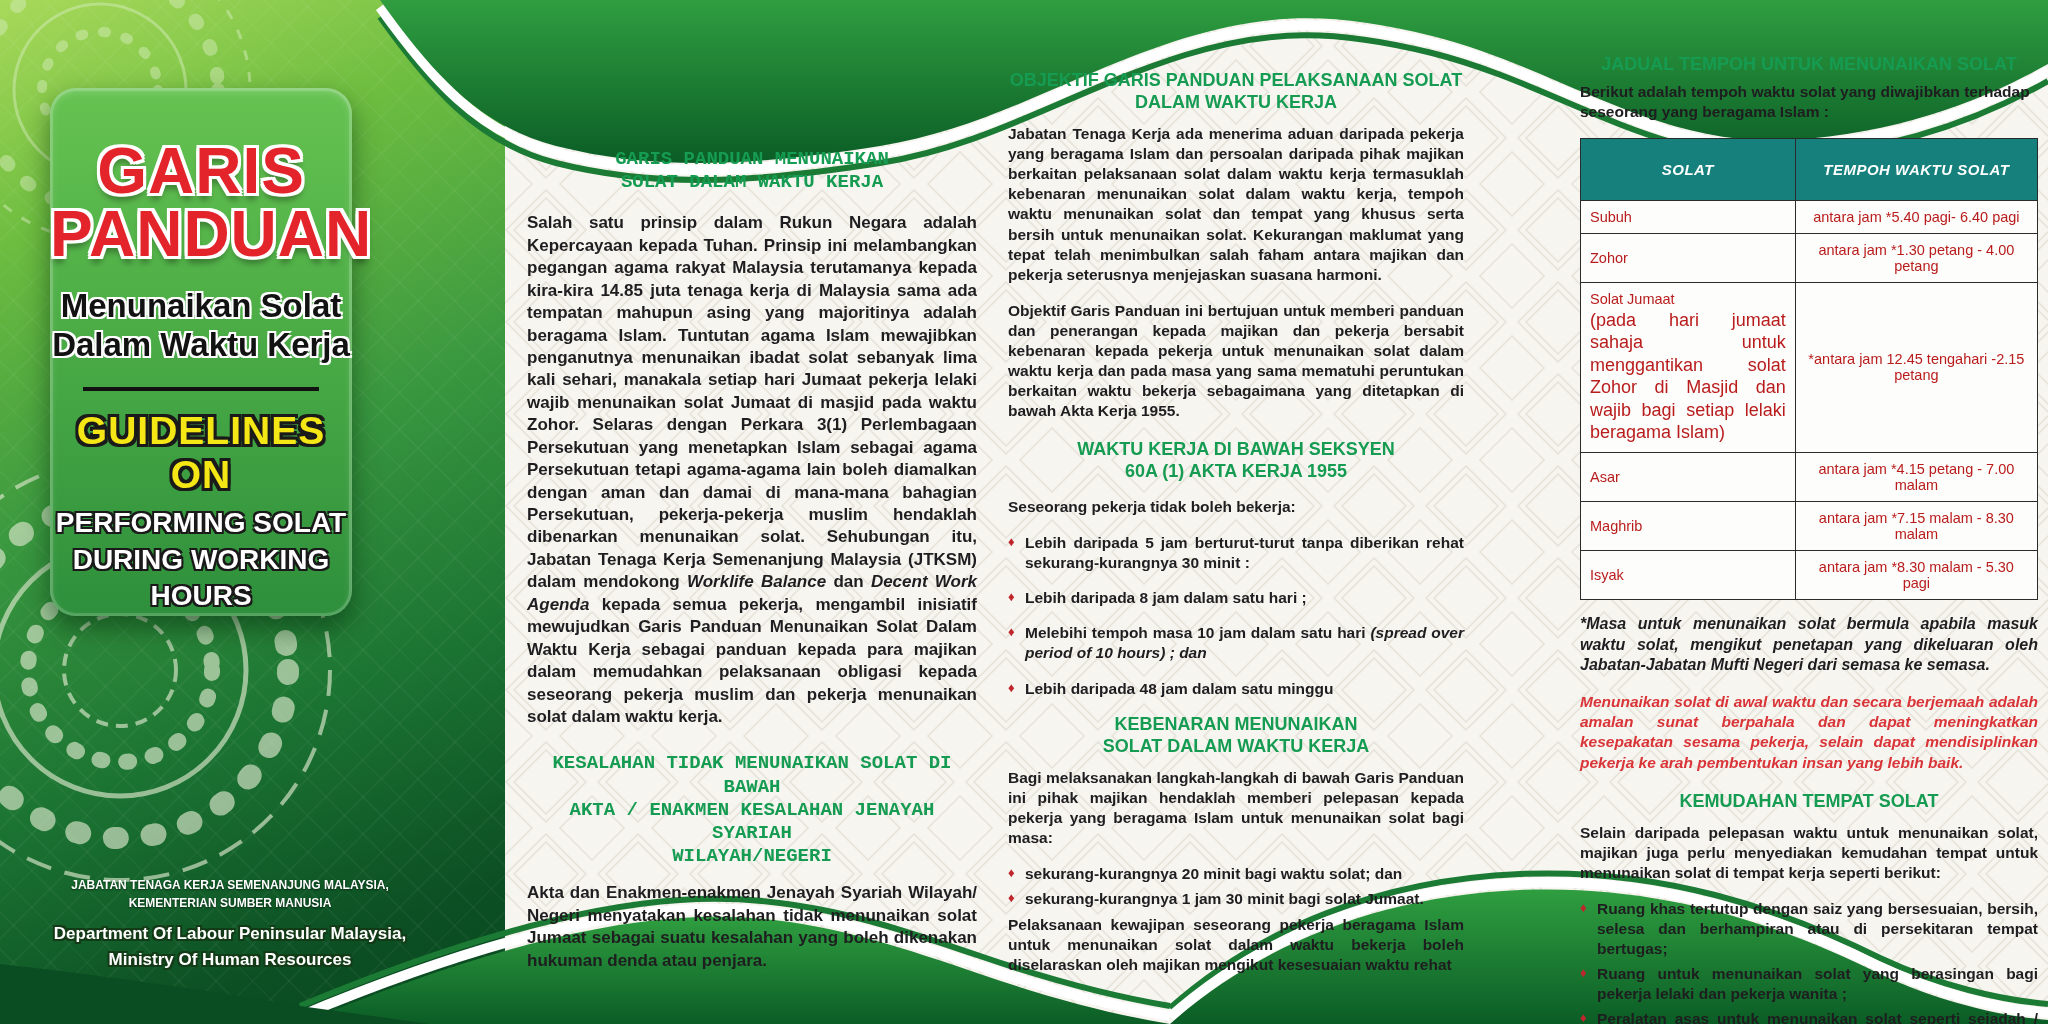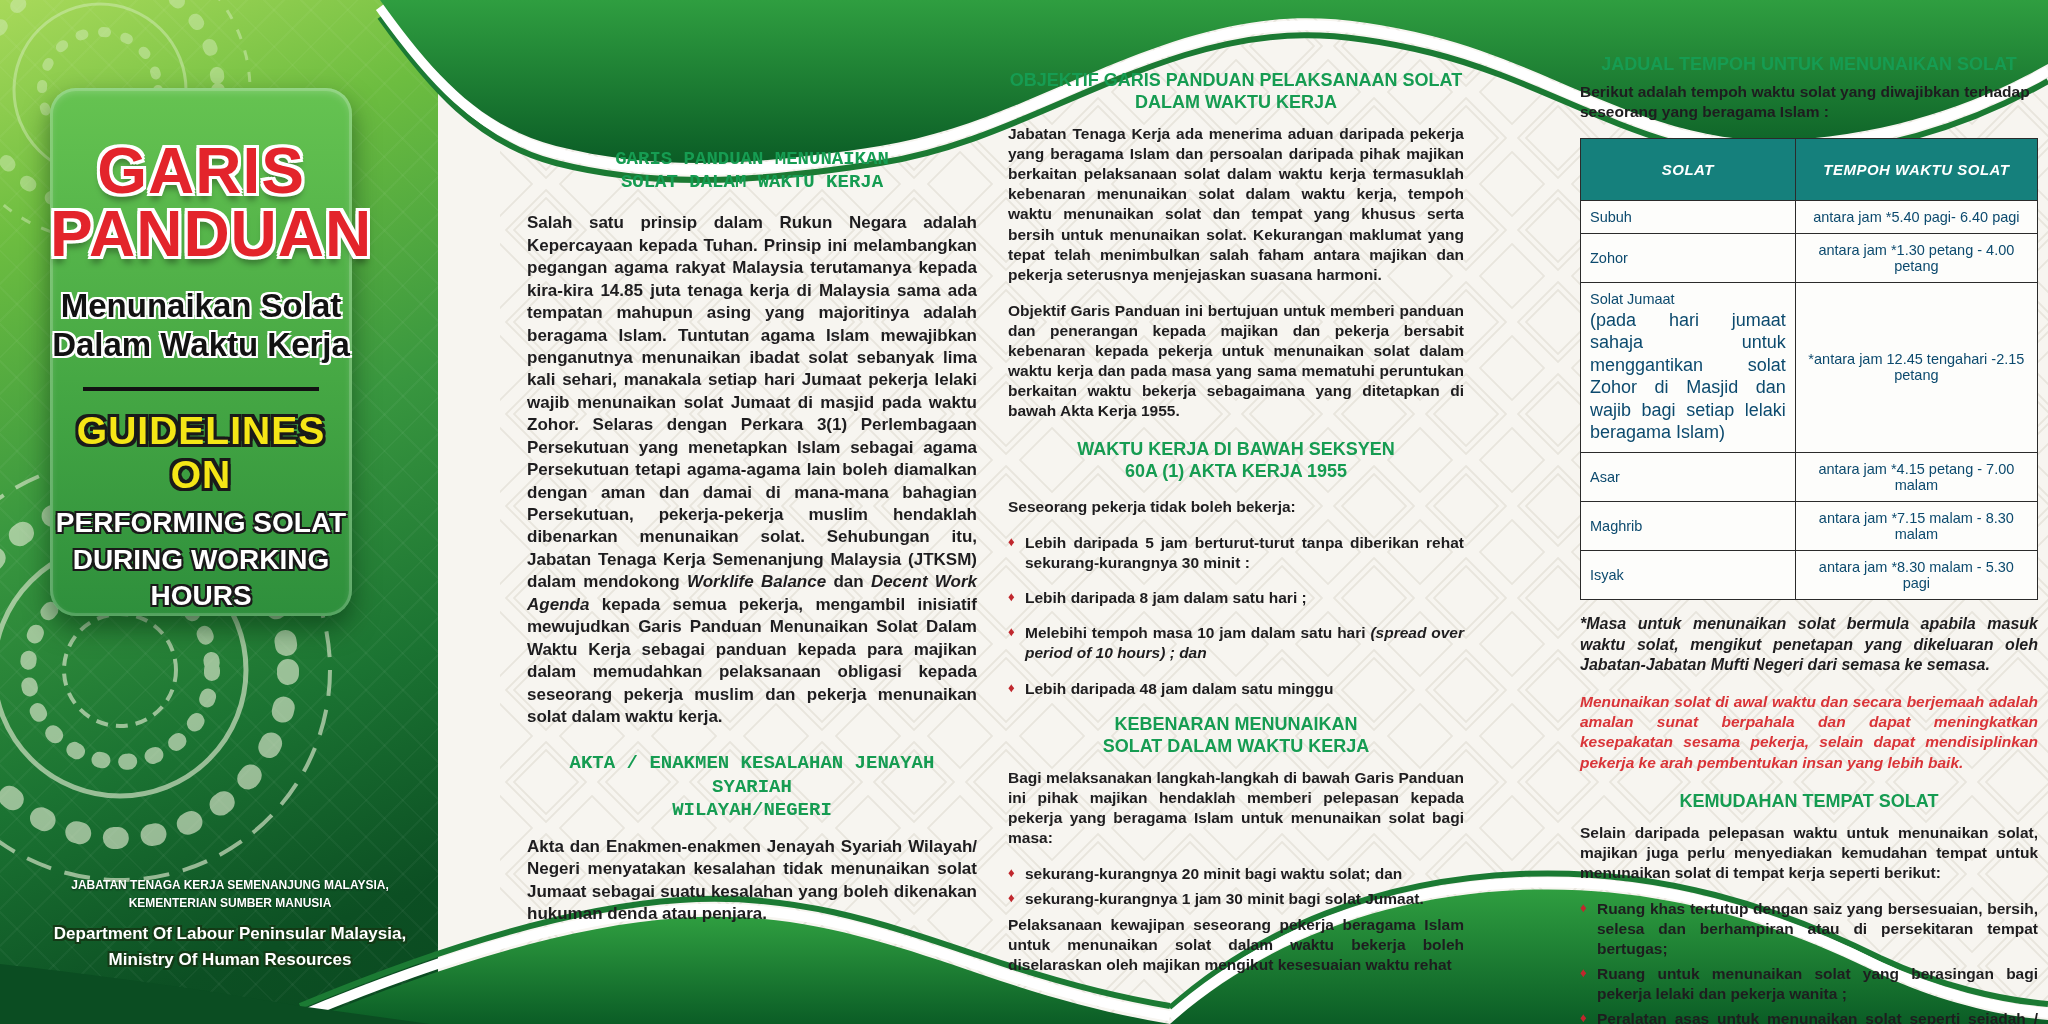--- a/index.html
+++ b/index.html
@@ -3,21 +3,21 @@
 <meta charset="utf-8">
 <style>
   html,body{margin:0;padding:0;background:#e9e7e1;}
   .page{position:relative;width:2048px;height:1024px;overflow:hidden;
         background:#f7f5f0;font-family:"Liberation Sans",sans-serif;color:#1e1d1f;}
 
   
   .bg-pattern{position:absolute;left:500px;top:0;width:1548px;height:1024px;z-index:0;}
 
   
-  .cover{position:absolute;left:0;top:0;width:438px;height:1024px;z-index:1;
+  .cover{position:absolute;left:0;top:0;width:505px;height:1024px;z-index:1;
          background:
            repeating-linear-gradient(45deg, rgba(255,255,255,.035) 0 2px, rgba(255,255,255,0) 2px 26px),
            repeating-linear-gradient(-45deg, rgba(255,255,255,.035) 0 2px, rgba(255,255,255,0) 2px 26px),
            linear-gradient(158deg,#a8d95a 0%,#6dbd40 20%,#39973f 45%,#1b7332 68%,#0c networks4f23 88%,#0a4a20 100%);
          background:
            repeating-linear-gradient(45deg, rgba(255,255,255,.035) 0 2px, rgba(255,255,255,0) 2px 26px),
            repeating-linear-gradient(-45deg, rgba(255,255,255,.035) 0 2px, rgba(255,255,255,0) 2px 26px),
            linear-gradient(158deg,#a8d95a 0%,#6dbd40 20%,#39973f 45%,#1b7332 68%,#0c4f23 88%,#0a4a20 100%);}
   .mandala{position:absolute;pointer-events:none;}
 
@@ -65,21 +65,21 @@
   ul.bullets li{position:relative;padding-left:17px;font-weight:bold;font-size:15.5px;line-height:1.3;text-align:justify;}
   ul.bullets.spaced li{margin-bottom:15px;}
   ul.bullets.tight li{margin-bottom:5px;}
   .diam{position:absolute;left:0;top:1px;color:var(--bullet-red,#c0272d);font-size:13px;}
 
   
   table.solat{width:100%;border-collapse:collapse;margin-top:10px;background:#fdfdfb;}
   table.solat th,table.solat td{border:1.6px solid #2b2b2b;}
   table.solat th{background:var(--table-header-bg,#15807c);color:#fff;font-style:italic;font-weight:bold;
       font-size:15px;padding:22px 6px;letter-spacing:.5px;}
-  table.solat td{font-size:14.5px;padding:8px 9px;vertical-align:middle;color:#0c4a6e;}
+  table.solat td{font-size:14.5px;padding:8px 9px;vertical-align:middle;color:#b91c1c;}
   td.c-name{width:47%;text-align:left;}
   td.c-time{text-align:center;}
   .cell-note{font-size:18px;line-height:1.25;text-align:justify;margin-top:2px;}
 
   .note-i{font-size:16px;font-weight:bold;font-style:italic;text-align:justify;line-height:1.3;margin-top:14px;}
   .red-p{color:var(--note-red,#d93438);font-weight:bold;font-size:15.5px;text-align:justify;line-height:1.3;margin-top:16px;font-style:italic;}
 </style>
 </head>
 <body>
 
@@ -175,20 +175,21 @@
     <path d="M0 220 L0 160 C90 170 200 185 300 202 L430 220 Z" fill="#0b4d22"></path>
   </svg>
 
   <div class="col col2">
     <div class="g-head">
       <div>GARIS PANDUAN MENUNAIKAN</div>
       <div>SOLAT DALAM WAKTU KERJA</div>
     </div>
     <p class="body-p mt18"><span>Salah satu prinsip dalam Rukun Negara adalah Kepercayaan kepada Tuhan.  Prinsip ini melambangkan pegangan agama rakyat Malaysia terutamanya kepada kira-kira 14.85 juta tenaga kerja di Malaysia sama ada tempatan mahupun asing yang majoritinya adalah beragama Islam. Tuntutan agama Islam mewajibkan penganutnya menunaikan ibadat solat sebanyak lima kali sehari, manakala setiap hari Jumaat pekerja lelaki wajib menunaikan solat Jumaat di masjid pada waktu Zohor. Selaras dengan Perkara 3(1) Perlembagaan Persekutuan yang menetapkan Islam sebagai agama Persekutuan tetapi agama-agama lain boleh diamalkan dengan aman dan damai di mana-mana bahagian Persekutuan, pekerja-pekerja muslim hendaklah dibenarkan menunaikan solat. Sehubungan itu, Jabatan Tenaga Kerja Semenanjung Malaysia (JTKSM) dalam mendokong </span><span class="seg-i">Worklife Balance</span><span> dan </span><span class="seg-i">Decent Work Agenda</span><span> kepada semua pekerja, mengambil inisiatif mewujudkan Garis Panduan Menunaikan Solat Dalam Waktu Kerja sebagai panduan kepada para majikan dalam memudahkan pelaksanaan obligasi kepada seseorang pekerja muslim dan pekerja menunaikan solat dalam waktu kerja.</span></p>
     <div class="g-head mt24">
+      <div>KESALAHAN TIDAK MENUNAIKAN SOLAT DI BAWAH</div>
       <div>AKTA / ENAKMEN KESALAHAN JENAYAH SYARIAH</div>
       <div>WILAYAH/NEGERI</div>
     </div>
     <p class="body-p mt14">Akta dan Enakmen-enakmen Jenayah Syariah Wilayah/ Negeri menyatakan kesalahan tidak menunaikan solat Jumaat sebagai suatu  kesalahan yang boleh dikenakan hukuman denda atau penjara.</p>
   </div>
 
   <div class="col col3">
     <div class="g-head">
       <div>OBJEKTIF GARIS PANDUAN  PELAKSANAAN SOLAT</div>
       <div>DALAM  WAKTU KERJA</div>

